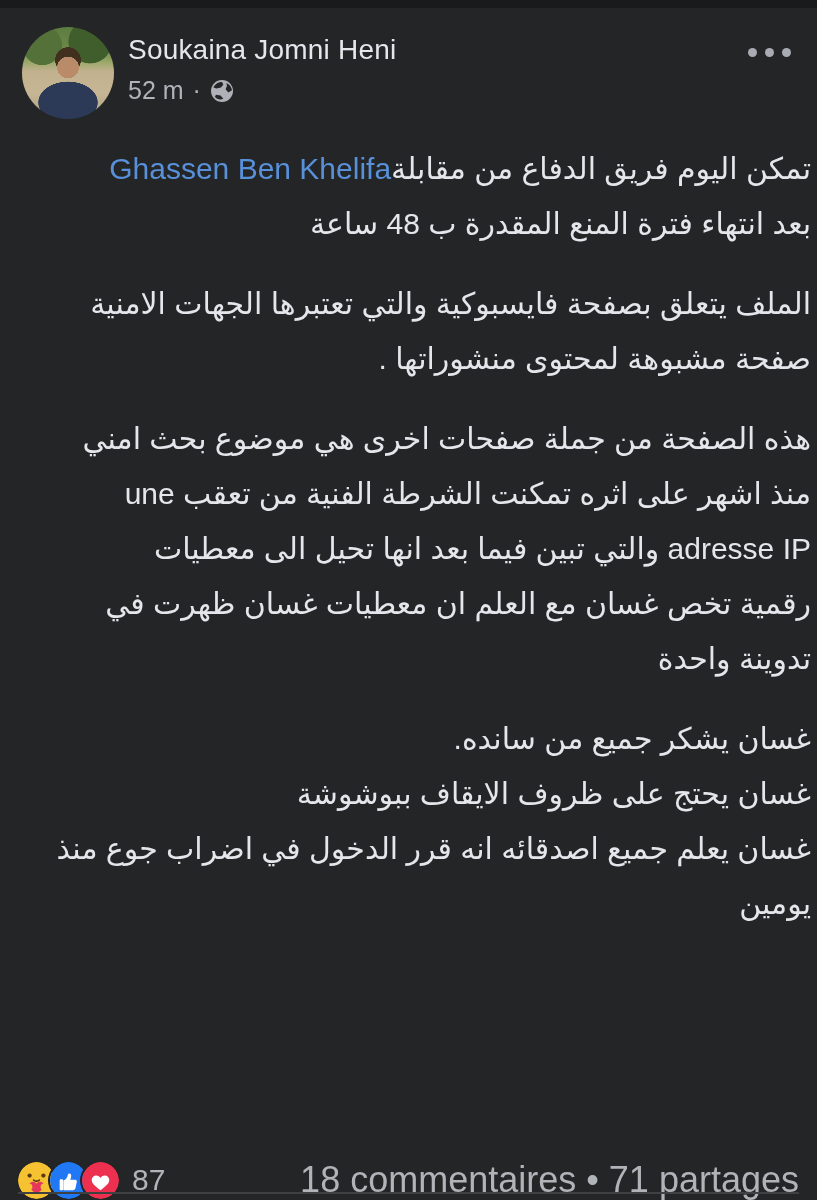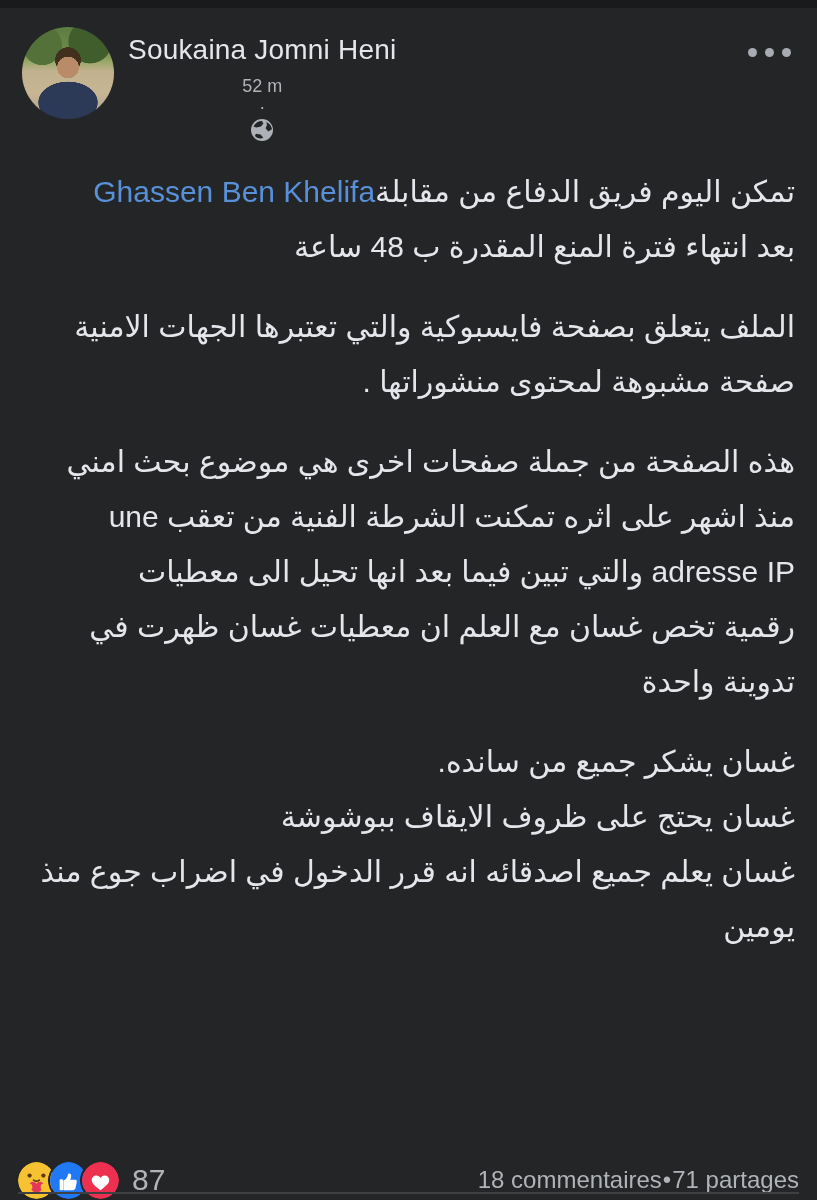--- a/index.html
+++ b/index.html
@@ -19,44 +19,44 @@
       radial-gradient(circle 13px at 50% 36%, #42301f 98%, transparent 100%),
       radial-gradient(ellipse 30px 21px at 50% 82%, #2c3a57 98%, transparent 100%),
       radial-gradient(circle 3px at 42% 78%, #cdd5e2 98%, transparent 100%),
       radial-gradient(circle 3px at 58% 84%, #cdd5e2 98%, transparent 100%),
       radial-gradient(circle 22px at 74% 16%, #3f5e2c 97%, transparent 100%),
       radial-gradient(circle 20px at 22% 20%, #55713a 97%, transparent 100%),
       linear-gradient(180deg,#5d7c40 0%,#6d8a4a 26%,#9aa868 38%,#c2b18f 48%,#c7b694 72%,#a9a088 100%);
   }
   .header-text{margin-left:14px;padding-top:7px;}
   .author{font-size:28px;font-weight:normal;color:#e4e6eb;letter-spacing:.2px;}
-  .meta{display:flex;align-items:center;margin-top:10px;color:#b0b3b8;font-size:18px;flex-direction:column;}
+  .meta{display:flex;align-items:center;margin-top:10px;color:#b0b3b8;font-size:25px;}
   .meta .sep{margin:0 9px;}
   .menu{position:absolute;right:26px;top:40px;display:flex;gap:8px;cursor:pointer;}
   .menu i{width:9px;height:9px;border-radius:50%;background:#a8abb1;display:block;}
   
   .body-text{
-    margin-top:22px;padding:0 22px;
+    margin-top:22px;padding:0 6px;
     direction:rtl;text-align:right;
     color:#e4e6eb;font-size:30px;line-height:55px;
   }
   .para{white-space:pre-line;margin:0 0 25px 0;}
   .para:last-child{margin-bottom:0;}
   .post-link{color:#5890d9;text-decoration:none;cursor:pointer;}
   
   .footer{
     position:absolute;top:1154px;left:18px;right:18px;height:52px;
     display:flex;align-items:center;justify-content:space-between;
     color:#b0b3b8;
   }
   .reactions{display:flex;align-items:center;}
   .reactions svg{display:block;border-radius:50%;box-shadow:0 0 0 2px #242526;}
   .reactions svg + svg{margin-left:-5px;}
   .reaction-count{margin-left:13px;font-size:30px;}
-  .counts{font-size:24px;display:flex;align-items:flex-end;gap:1px;}
+  .counts{font-size:36px;display:flex;align-items:flex-end;gap:10px;}
   .divider{position:absolute;top:1192px;left:18px;right:18px;height:2px;background:#3e4042;}
 </style>
 </head>
 <body>
 
 <div>
   <div class="top-strip"></div>
 
   <div class="header">
     <div class="avatar"></div>

